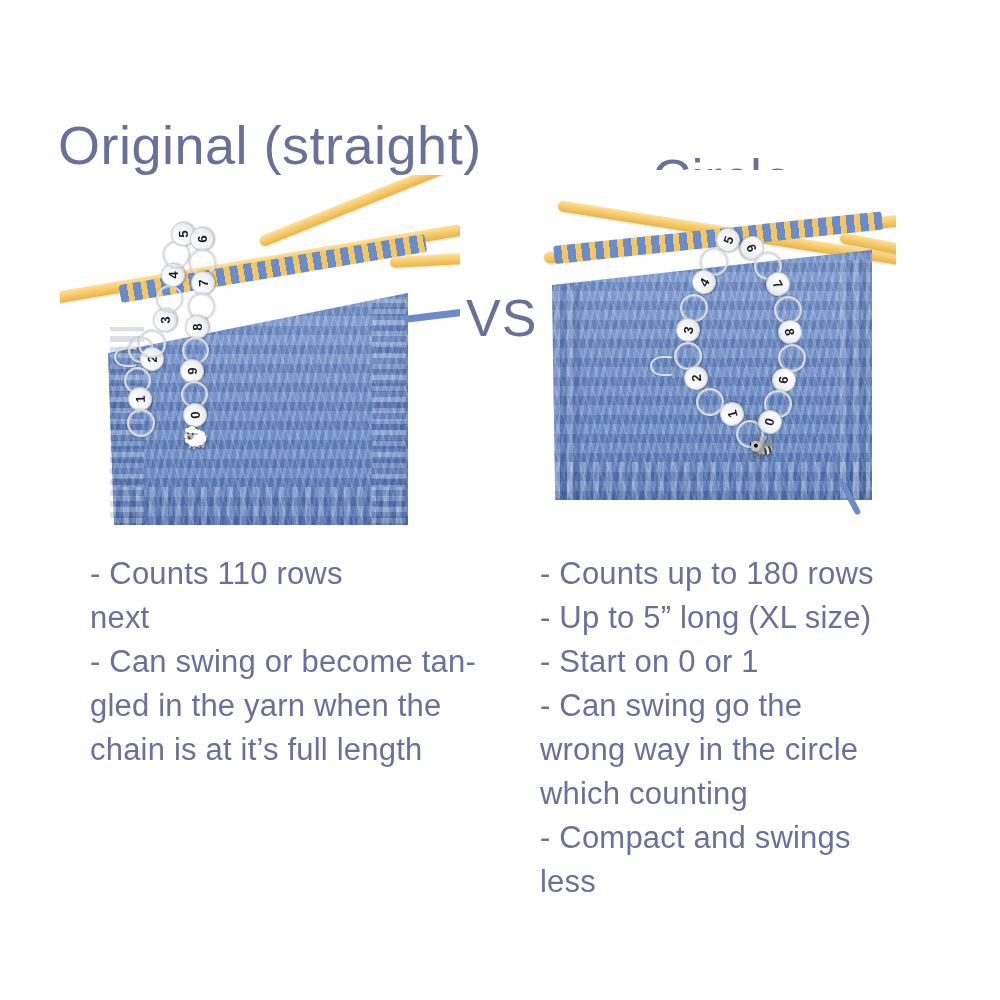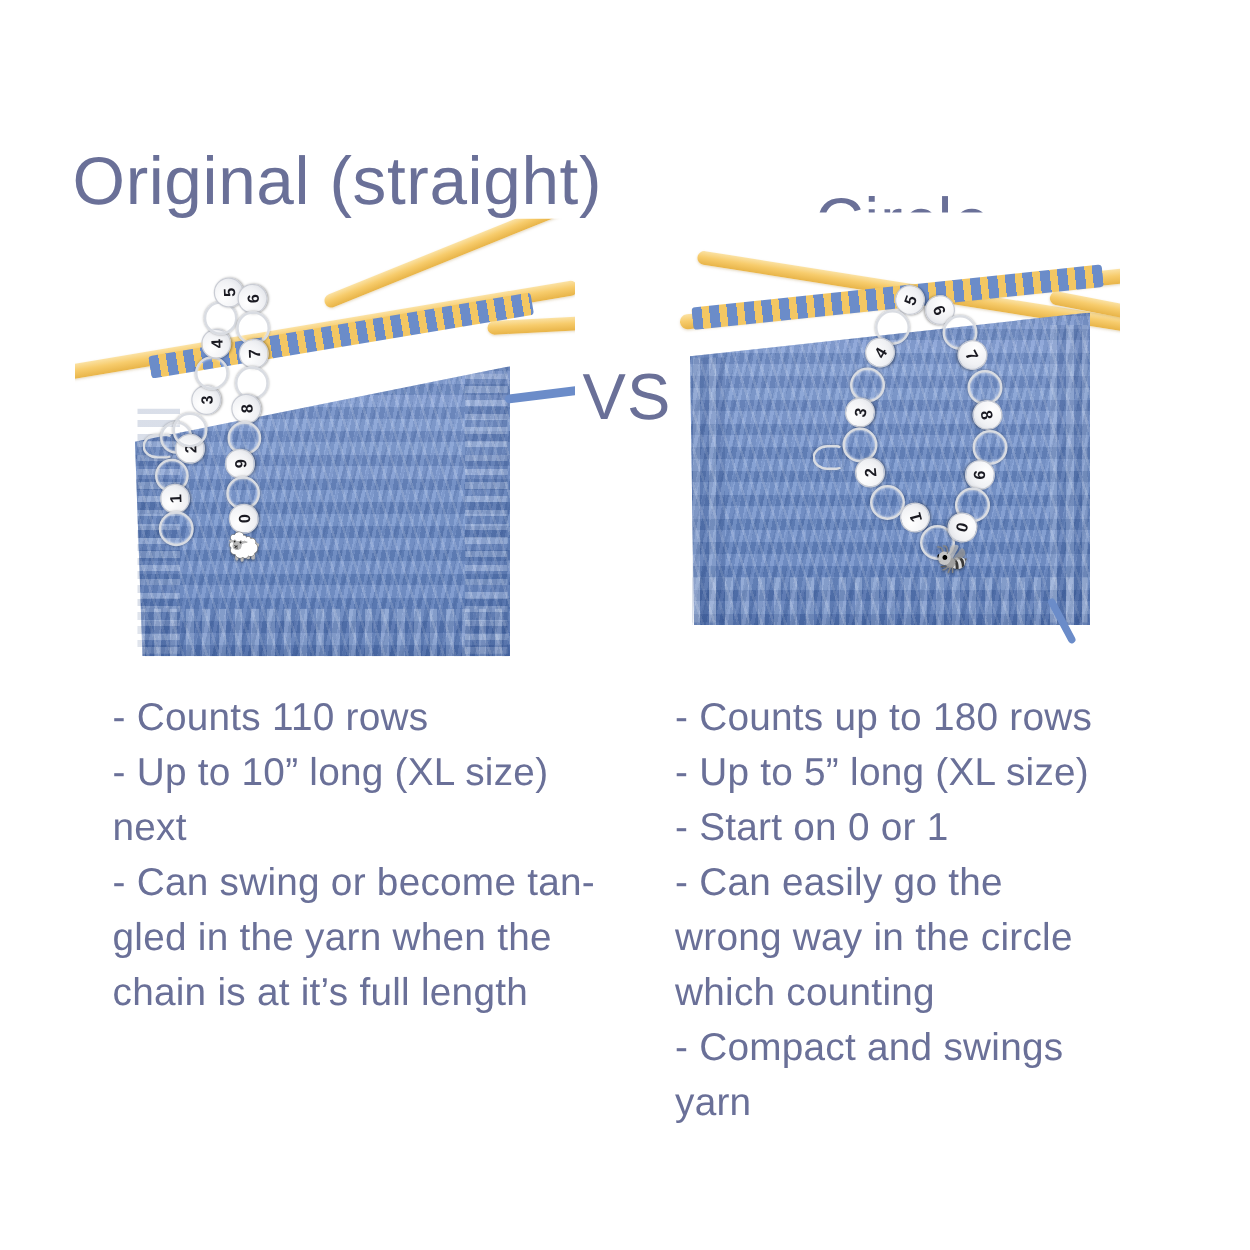--- a/index.html
+++ b/index.html
@@ -248,31 +248,30 @@
       <div class="disc" style="left:232px;top:198px;width:22px;height:22px;transform:rotate(95deg);">9</div>
       <div class="ring" style="left:224px;top:220px;width:24px;height:24px;"></div>
       <div class="disc" style="left:218px;top:240px;width:22px;height:22px;transform:rotate(105deg);">0</div>
 
       <div class="charm" style="left:208px;top:266px;">🐝</div>
     </div>
   </div>
 
   <div class="bullets" id="bullets-left">
     <p>- Counts 110 rows</p>
-    <p>- Up to 10” long (XL size)</p>
     <p>next</p>
     <p>- Can swing or become tan-</p>
     <p>gled in the yarn when the</p>
     <p>chain is at it’s full length</p>
   </div>
 
   <div class="bullets" id="bullets-right">
     <p>- Counts up to 180 rows</p>
     <p>- Up to 5” long (XL size)</p>
     <p>- Start on 0 or 1</p>
-    <p>- Can easily go the</p>
+    <p>- Can swing go the</p>
     <p>wrong way in the circle</p>
     <p>which counting</p>
     <p>- Compact and swings</p>
-    <p>yarn</p>
+    <p>less</p>
   </div>
 
 </div>
 
 </body></html>

